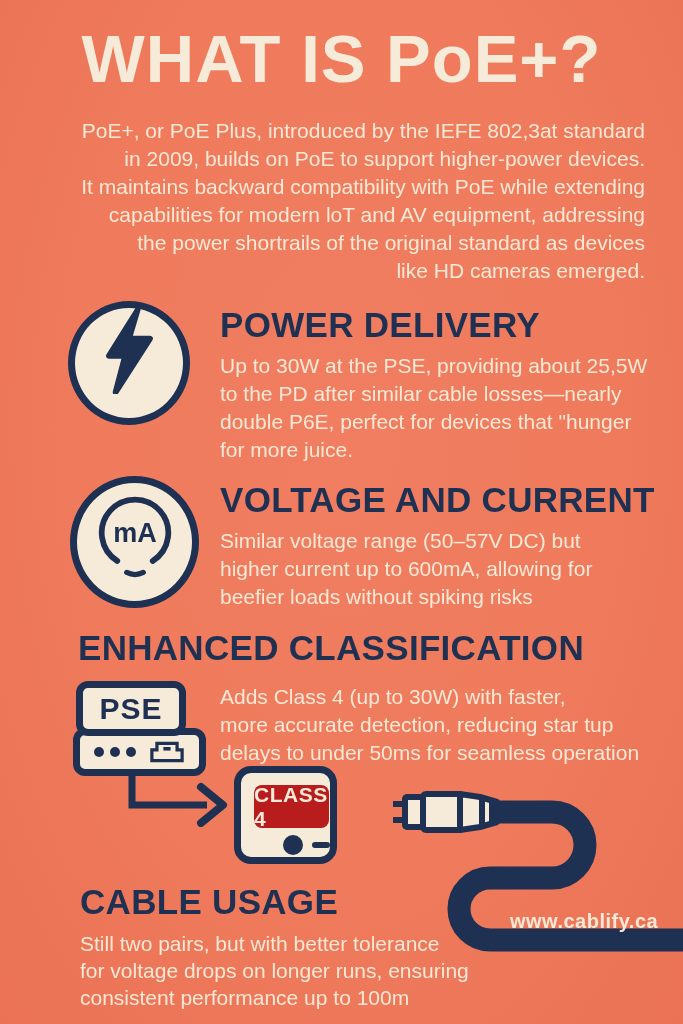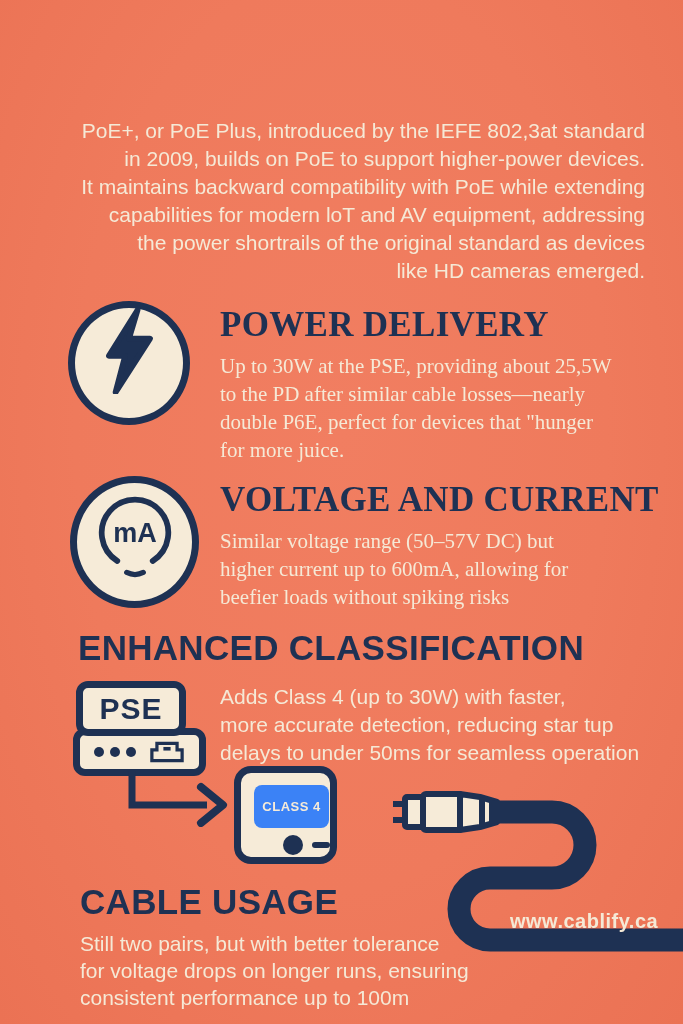--- a/index.html
+++ b/index.html
@@ -42,21 +42,21 @@
     background: #f6ebd8;
     border: 7px solid #1e3153;
     border-radius: 50%;
     display: flex;
     align-items: flex-start;
     justify-content: center;
   }
   .icon-bolt { left: 68px; top: 301px; width: 122px; height: 124px; }
   .icon-ma   { left: 70px; top: 476px; width: 129px; height: 132px; }
 
-  .section-text { position: absolute; left: 220px; width: 455px; font-family: Liberation Serif, serif; }
+  .section-text { position: absolute; left: 220px; width: 455px; }
   .s1 { top: 306px; }
   .s2 { top: 481px; }
   .section-text h2, .s3-heading, .s4 h2 {
     font-size: 35px;
     font-weight: 800;
     letter-spacing: 0.3px;
     color: #1e3153;
     line-height: 1.1;
   }
   .section-text p, .s3-body, .s4 p {
@@ -92,23 +92,23 @@
 
   
   .class4-device {
     position: absolute; left: 234px; top: 766px;
     width: 103px; height: 98px;
     background: #f6ebd8; border: 7px solid #1e3153; border-radius: 17px;
   }
   .class4-screen {
     position: absolute; left: 13px; top: 12px;
     width: 75px; height: 43px;
-    background: #3b82f6; border-radius: 8px;
+    background: #b91c1c; border-radius: 8px;
     display: flex; align-items: center; justify-content: center;
-    font-size: 13px; font-weight: 700; letter-spacing: 0.5px; color: #f6ebd8;
+    font-size: 21px; font-weight: 700; letter-spacing: 0.5px; color: #f6ebd8;
   }
   .class4-knob {
     position: absolute; left: 42px; top: 62px;
     width: 20px; height: 20px; border-radius: 50%; background: #1e3153;
   }
   .class4-dash {
     position: absolute; left: 71px; top: 69px;
     width: 18px; height: 6px; border-radius: 3px; background: #1e3153;
   }
 
@@ -122,20 +122,21 @@
   }
 
   .s4 { position: absolute; left: 80px; top: 883px; width: 430px; }
   .s4 p { margin-top: 8px; line-height: 27px; }
 </style>
 </head>
 <body>
 
 <div class="poster">
 
+  <h1 class="page-title">WHAT IS PoE+?</h1>
 
   <p class="intro">PoE+, or PoE Plus, introduced by the IEFE 802,3at standard
 in 2009, builds on PoE to support higher-power devices.
 It maintains backward compatibility with PoE while extending
 capabilities for modern loT and AV equipment, addressing
 the power shortrails of the original standard as devices
 like HD cameras emerged.</p>
 
   <div class="icon-circle icon-bolt">
     <svg width="62" height="86" viewBox="0 0 60 90" aria-hidden="true">

